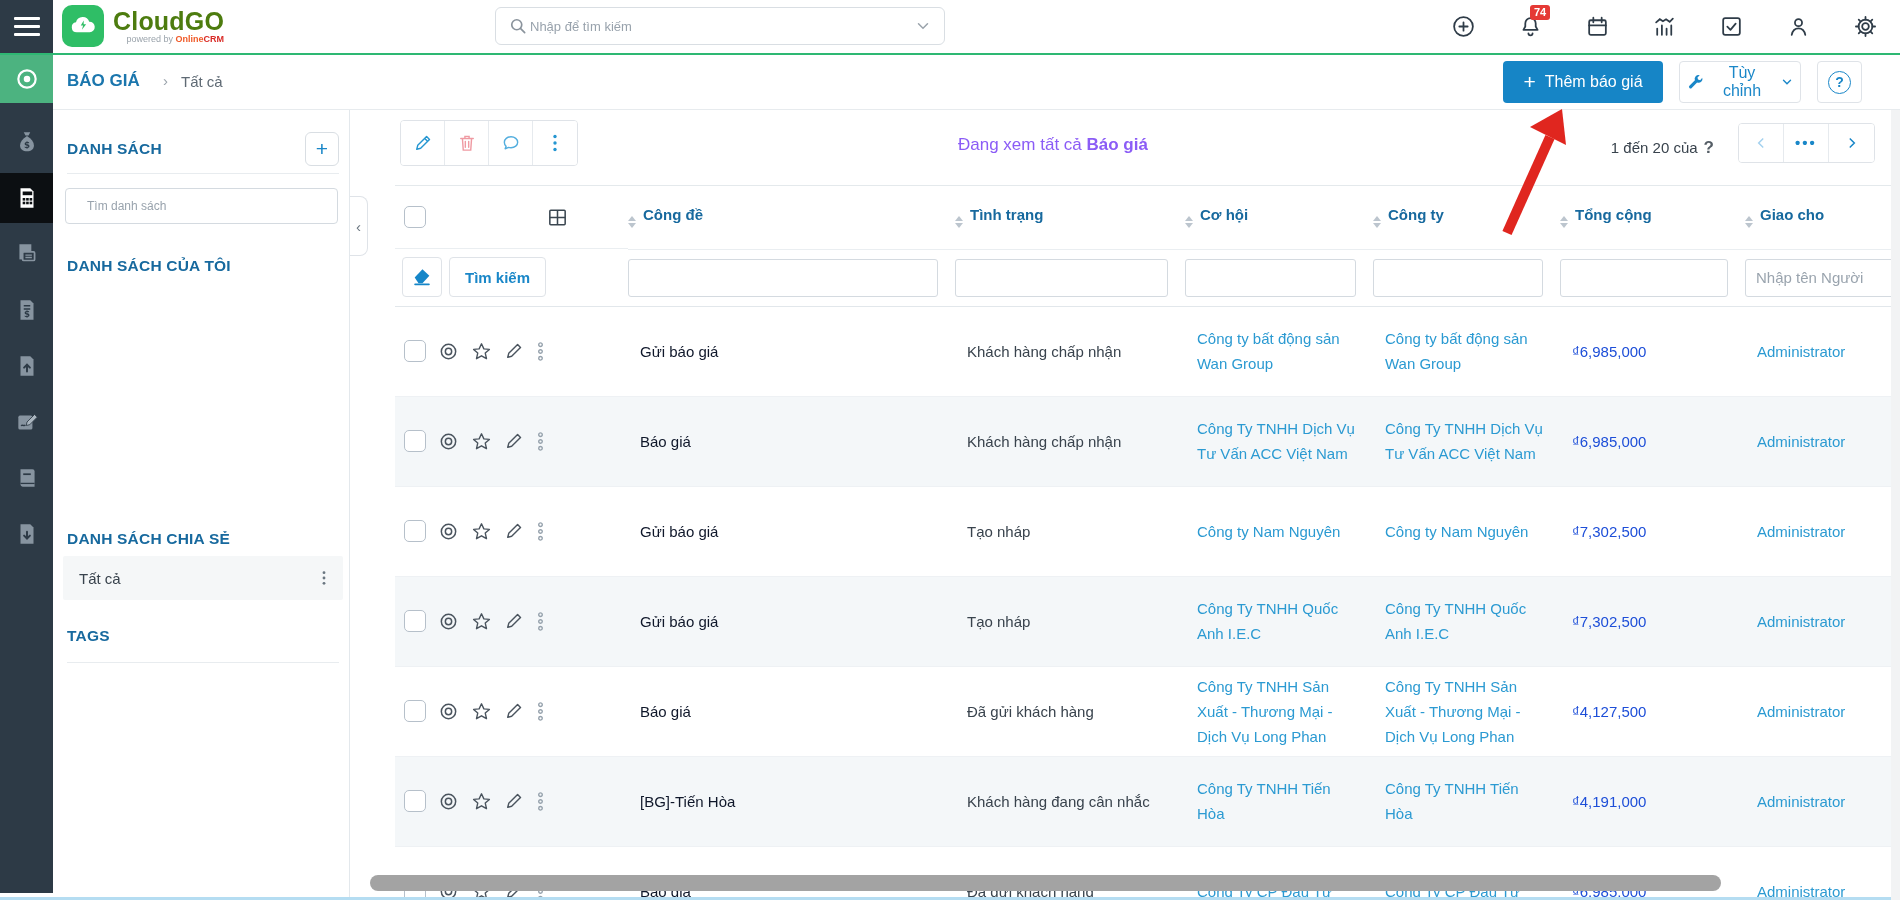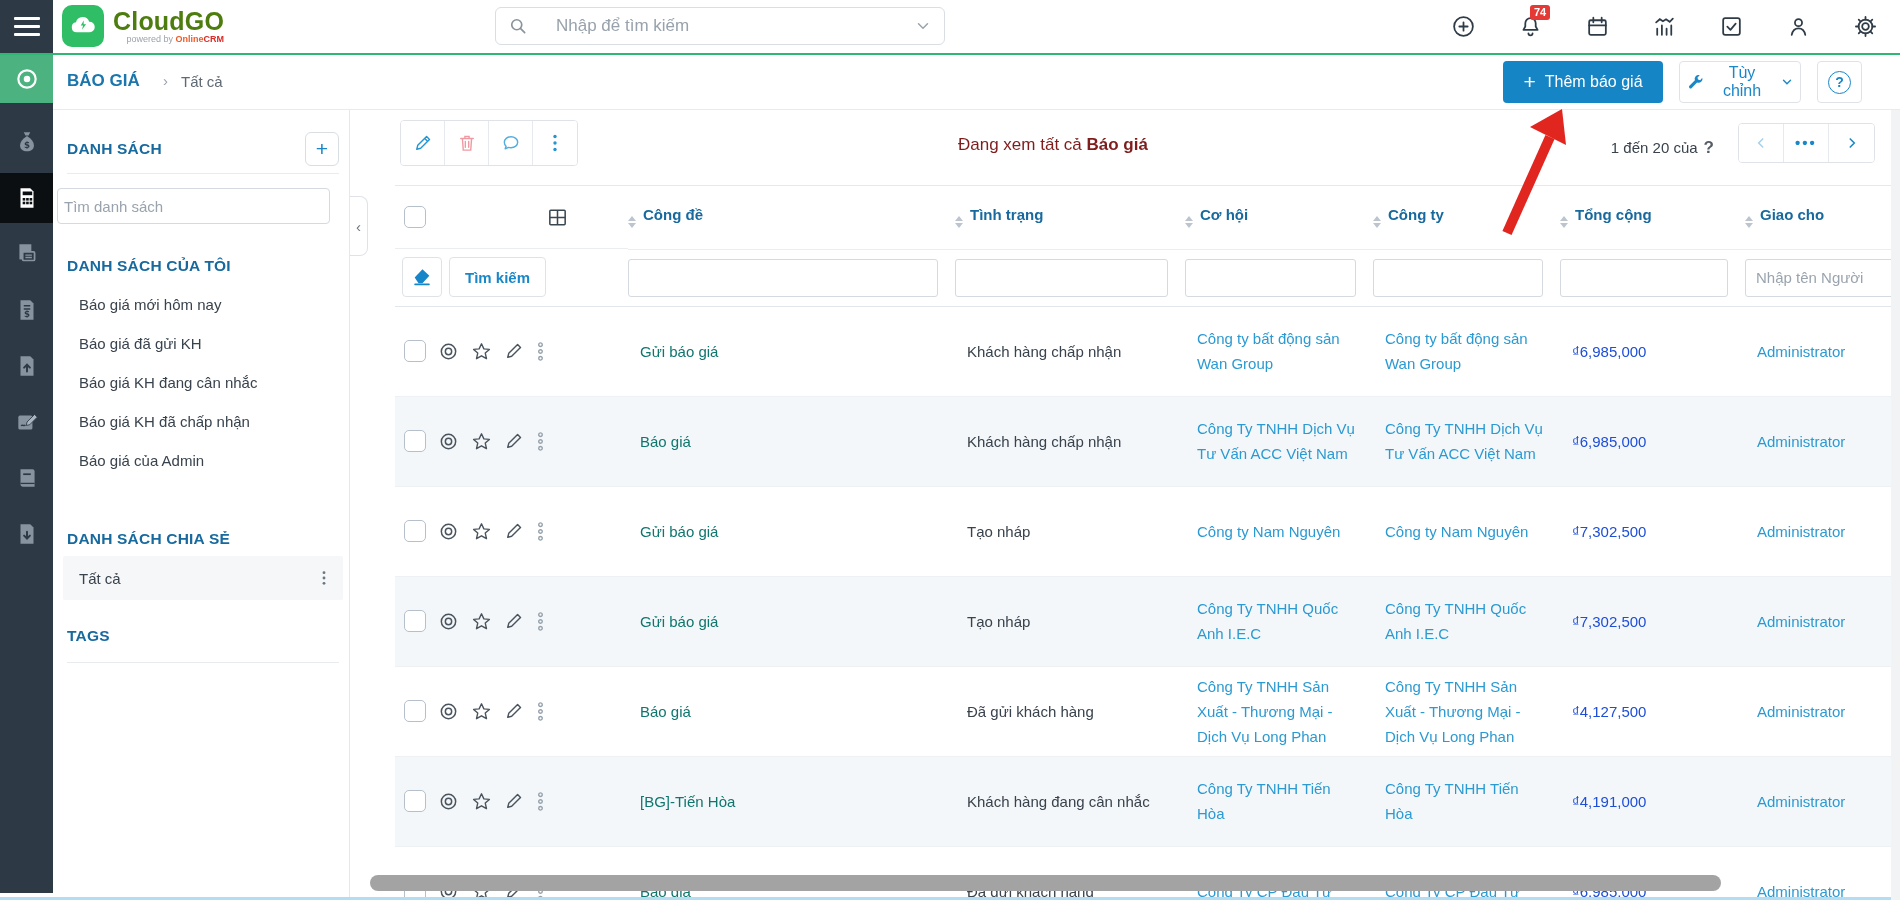--- a/index.html
+++ b/index.html
@@ -11,21 +11,21 @@
   .topbar{position:absolute;left:0;top:0;width:1900px;height:53px;background:#fff}
   .burger{position:absolute;left:0;top:0;width:53px;height:53px;background:#2d3a46;display:flex;flex-direction:column;justify-content:center;align-items:center;gap:5px;cursor:pointer}
   .burger span{display:block;width:26px;height:3px;background:#fff;border-radius:1px}
   .logo{position:absolute;left:62px;top:5px;display:flex;align-items:center;gap:9px;cursor:pointer}
   .logo-badge{width:42px;height:42px;border-radius:10px;background:#2fbe66;display:flex;align-items:center;justify-content:center}
   .logo-name{font-size:25px;font-weight:bold;color:#4d7c0f;letter-spacing:.2px;line-height:24px}
   .logo-sub{font-size:9px;color:#9aa3ab;text-align:right;margin-top:1px}
   .logo-sub .on{color:#f05a28;font-weight:bold}
   .logo-sub .crm{color:#d92b27;font-weight:bold}
   .gsearch{position:absolute;left:495px;top:7px;width:450px;height:38px;border:1px solid #d9dee3;border-radius:6px;display:flex;align-items:center;background:#fff;box-sizing:border-box;padding:0 12px}
-  .gsearch input{flex:1;border:none;outline:none;font-size:17px;color:#3c4751;margin-left:26px;font-family:inherit;background:transparent}
+  .gsearch input{flex:1;border:none;outline:none;font-size:13px;color:#3c4751;margin-left:0;font-family:inherit;background:transparent}
   .gsearch input::placeholder{color:#98a2ac}
   .top-icons{position:absolute;right:22px;top:0;height:53px;display:flex;align-items:center;gap:42px}
   .tico{position:relative;background:none;border:none;padding:0;cursor:pointer}
   .badge{position:absolute;top:-9px;left:12px;background:#e53935;color:#fff;font-size:11px;font-weight:bold;border-radius:3px;padding:1px 4px;line-height:13px}
   .greenline{position:absolute;left:0;top:53px;width:1900px;height:2px;background:#2eb873;z-index:5}
   
   .rail{position:absolute;left:0;top:55px;width:53px;height:838px;background:#2d3a46;display:flex;flex-direction:column;align-items:center}
   .rail-top{width:53px;height:48px;background:#4cb380;display:flex;align-items:center;justify-content:center;margin-bottom:14px;cursor:pointer}
   .rail-item{width:53px;height:50px;margin-bottom:6px;display:flex;align-items:center;justify-content:center;background:none;border:none;cursor:pointer;padding:0}
   .rail-item.active{background:#0c0f12}
@@ -41,35 +41,35 @@
   .btn-help{width:45px;height:42px;background:#fff;border:1px solid #dfe3e8;border-radius:4px;color:#1a87c8;font-size:17px;font-weight:bold;cursor:pointer;display:flex;align-items:center;justify-content:center}
   .btn-help i{font-style:normal;border:1.8px solid #1a87c8;border-radius:50%;width:21px;height:21px;line-height:21px;font-size:14px;display:block}
   .redarrow{position:absolute;left:1462px;top:95px;z-index:41;pointer-events:none}
   
   .panel{position:absolute;left:53px;top:110px;width:297px;height:790px;background:#fff;border-right:1px solid #e3e8ec;box-sizing:border-box}
   .sec-h{font-size:15.5px;font-weight:bold;color:#17699e;letter-spacing:.2px}
   .panel-head{position:absolute;left:14px;right:10px;top:22px;display:flex;align-items:center;justify-content:space-between}
   .panel-add{width:34px;height:34px;border:1px solid #d9dee3;border-radius:6px;background:#fff;color:#1a87c8;font-size:21px;line-height:30px;cursor:pointer;padding:0}
   .panel hr{border:none;border-top:1px solid #e8ecef;margin:0}
   .hr1{position:absolute;left:14px;right:10px;top:63px}
-  .panel-search{position:absolute;left:4px;right:10px;top:78px;height:36px;border:1px solid #d4dae0;border-radius:4px;font-size:15px;font-family:inherit;padding:0 6px;box-sizing:border-box;color:#3c4751;outline:none;width:273px}
+  .panel-search{position:absolute;left:12px;right:10px;top:78px;height:36px;border:1px solid #d4dae0;border-radius:4px;font-size:12px;font-family:inherit;padding:0 21px;box-sizing:border-box;color:#3c4751;outline:none;width:273px}
   .panel-search::placeholder{color:#99a3ad}
   .my-head{position:absolute;left:14px;top:147px}
   .mylists{position:absolute;left:0;top:175px;margin:0;padding:0;list-style:none;width:100%}
   .mylists li{padding:11px 14px 11px 26px;font-size:15px;color:#39434d;cursor:pointer}
   .shared-head{position:absolute;left:14px;top:420px}
   .shared-item{position:absolute;left:10px;right:6px;top:446px;height:44px;background:#f5f7f8;display:flex;align-items:center;justify-content:space-between;padding:0 12px 0 16px;font-size:15px;color:#39434d;cursor:pointer;border-radius:2px}
   .tags-head{position:absolute;left:14px;top:517px}
   .hr2{position:absolute;left:14px;right:10px;top:552px}
   
   .main{position:absolute;left:350px;top:110px;width:1550px;height:790px;background:#fff;overflow:hidden}
   .tb-group{position:absolute;left:50px;top:10px;display:flex;border:1px solid #dfe3e8;border-radius:4px;overflow:hidden}
   .tb-btn{width:44px;height:44px;background:#fff;border:none;border-right:1px solid #e6eaee;display:flex;align-items:center;justify-content:center;cursor:pointer}
   .tb-btn:last-child{border-right:none}
-  .viewing{position:absolute;left:608px;top:25px;font-size:17px;color:#7f1d1d}
+  .viewing{position:absolute;left:608px;top:25px;font-size:17px;color:#8b5cf6}
   .viewing b{font-weight:bold}
   .pag-text{position:absolute;right:186px;top:28px;font-size:15px;color:#39434d}
   .pag-text .q{font-size:17px;font-weight:bold;color:#555e66;margin-left:6px}
   .pag-group{position:absolute;right:25px;top:13px;display:flex;border:1px solid #dfe3e8;border-radius:4px;overflow:hidden}
   .pag-btn{width:45px;height:38px;background:#fff;border:none;border-right:1px solid #e6eaee;color:#1a87c8;font-size:17px;cursor:pointer;display:flex;align-items:center;justify-content:center;font-family:inherit}
   .pag-btn:last-child{border-right:none}
   .pag-btn.dis{color:#a5d2ef}
   .pag-btn .dots{letter-spacing:2px;font-size:15px;font-weight:bold;line-height:10px}
   .collapse-tab{position:absolute;left:0;top:86px;width:17px;height:58px;border:1px solid #dfe3e8;border-left:none;border-radius:0 8px 8px 0;background:#fff;color:#6a7680;font-size:15px;display:flex;align-items:center;justify-content:center;cursor:pointer;z-index:6}
   
@@ -90,21 +90,21 @@
   .hctl .cb{margin-left:9px}
   .hctl .gridic{margin-left:120px;cursor:pointer}
   .fctl{display:flex;gap:7px;margin-left:7px;align-items:flex-end}
   .f-eraser{width:40px;height:40px;border:1px solid #dfe3e8;border-radius:4px;background:#fff;display:flex;align-items:center;justify-content:center;cursor:pointer}
   .f-search{height:40px;padding:0 15px;border:1px solid #dfe3e8;border-radius:4px;background:#fff;color:#1a87c8;font-size:15px;font-weight:bold;font-family:inherit;cursor:pointer}
   .f-in{width:calc(100% - 17px);height:38px;border:1px solid #d4dae0;border-radius:3px;box-sizing:border-box;padding:0 10px;font-size:15px;font-family:inherit;color:#3c4751;outline:none}
   .f-in::placeholder{color:#9aa4ae}
   .rowctl{display:flex;align-items:center;gap:12px;margin-left:9px}
   .ric{cursor:pointer;display:inline-flex}
   td.pad{padding-left:12px;padding-right:16px;line-height:25px}
-  .t-link{color:#0f766e;font-size:15px}
+  .t-link{color:#0f172a;font-size:15px}
   .b-link{color:#2b9ad2;font-size:15px}
   .statustd{color:#39434d}
   .totaltd{color:#1d4ed8}
   
   .hscroll{position:absolute;left:20px;top:765px;width:1351px;height:16px;background:#a3a3a3;border-radius:8px;z-index:30;cursor:pointer}
   .vtrack{position:absolute;left:1891px;top:110px;width:9px;height:790px;background:#f2f3f4;z-index:4}
   .bottomline{position:absolute;left:0;top:897px;width:1900px;height:3px;background:#b5ddf2}
 </style>
 </head>
 <body>
@@ -296,27 +296,20 @@
   </svg>
 
   <aside class="panel">
     <div class="panel-head">
       <span class="sec-h">DANH SÁCH</span>
       <button class="panel-add">+</button>
     </div>
     <hr class="hr1">
     <input class="panel-search" placeholder="Tìm danh sách" style="">
     <div class="sec-h my-head">DANH SÁCH CỦA TÔI</div>
-    <ul class="mylists" id="mylists">
-        <li>Báo giá mới hôm nay</li>
-        <li>Báo giá đã gửi KH</li>
-        <li>Báo giá KH đang cân nhắc</li>
-        <li>Báo giá KH đã chấp nhận</li>
-        <li>Báo giá của Admin</li>
-      </ul>
     <div class="sec-h shared-head">DANH SÁCH CHIA SẺ</div>
     <div class="shared-item">
       <span>Tất cả</span>
       <span>
           <svg width="14" height="16" viewBox="0 0 8 18" fill="#6a7680">
             <circle cx="4" cy="3" r="1.6"></circle>
             <circle cx="4" cy="9" r="1.6"></circle>
             <circle cx="4" cy="15" r="1.6"></circle>
           </svg>
         </span>

